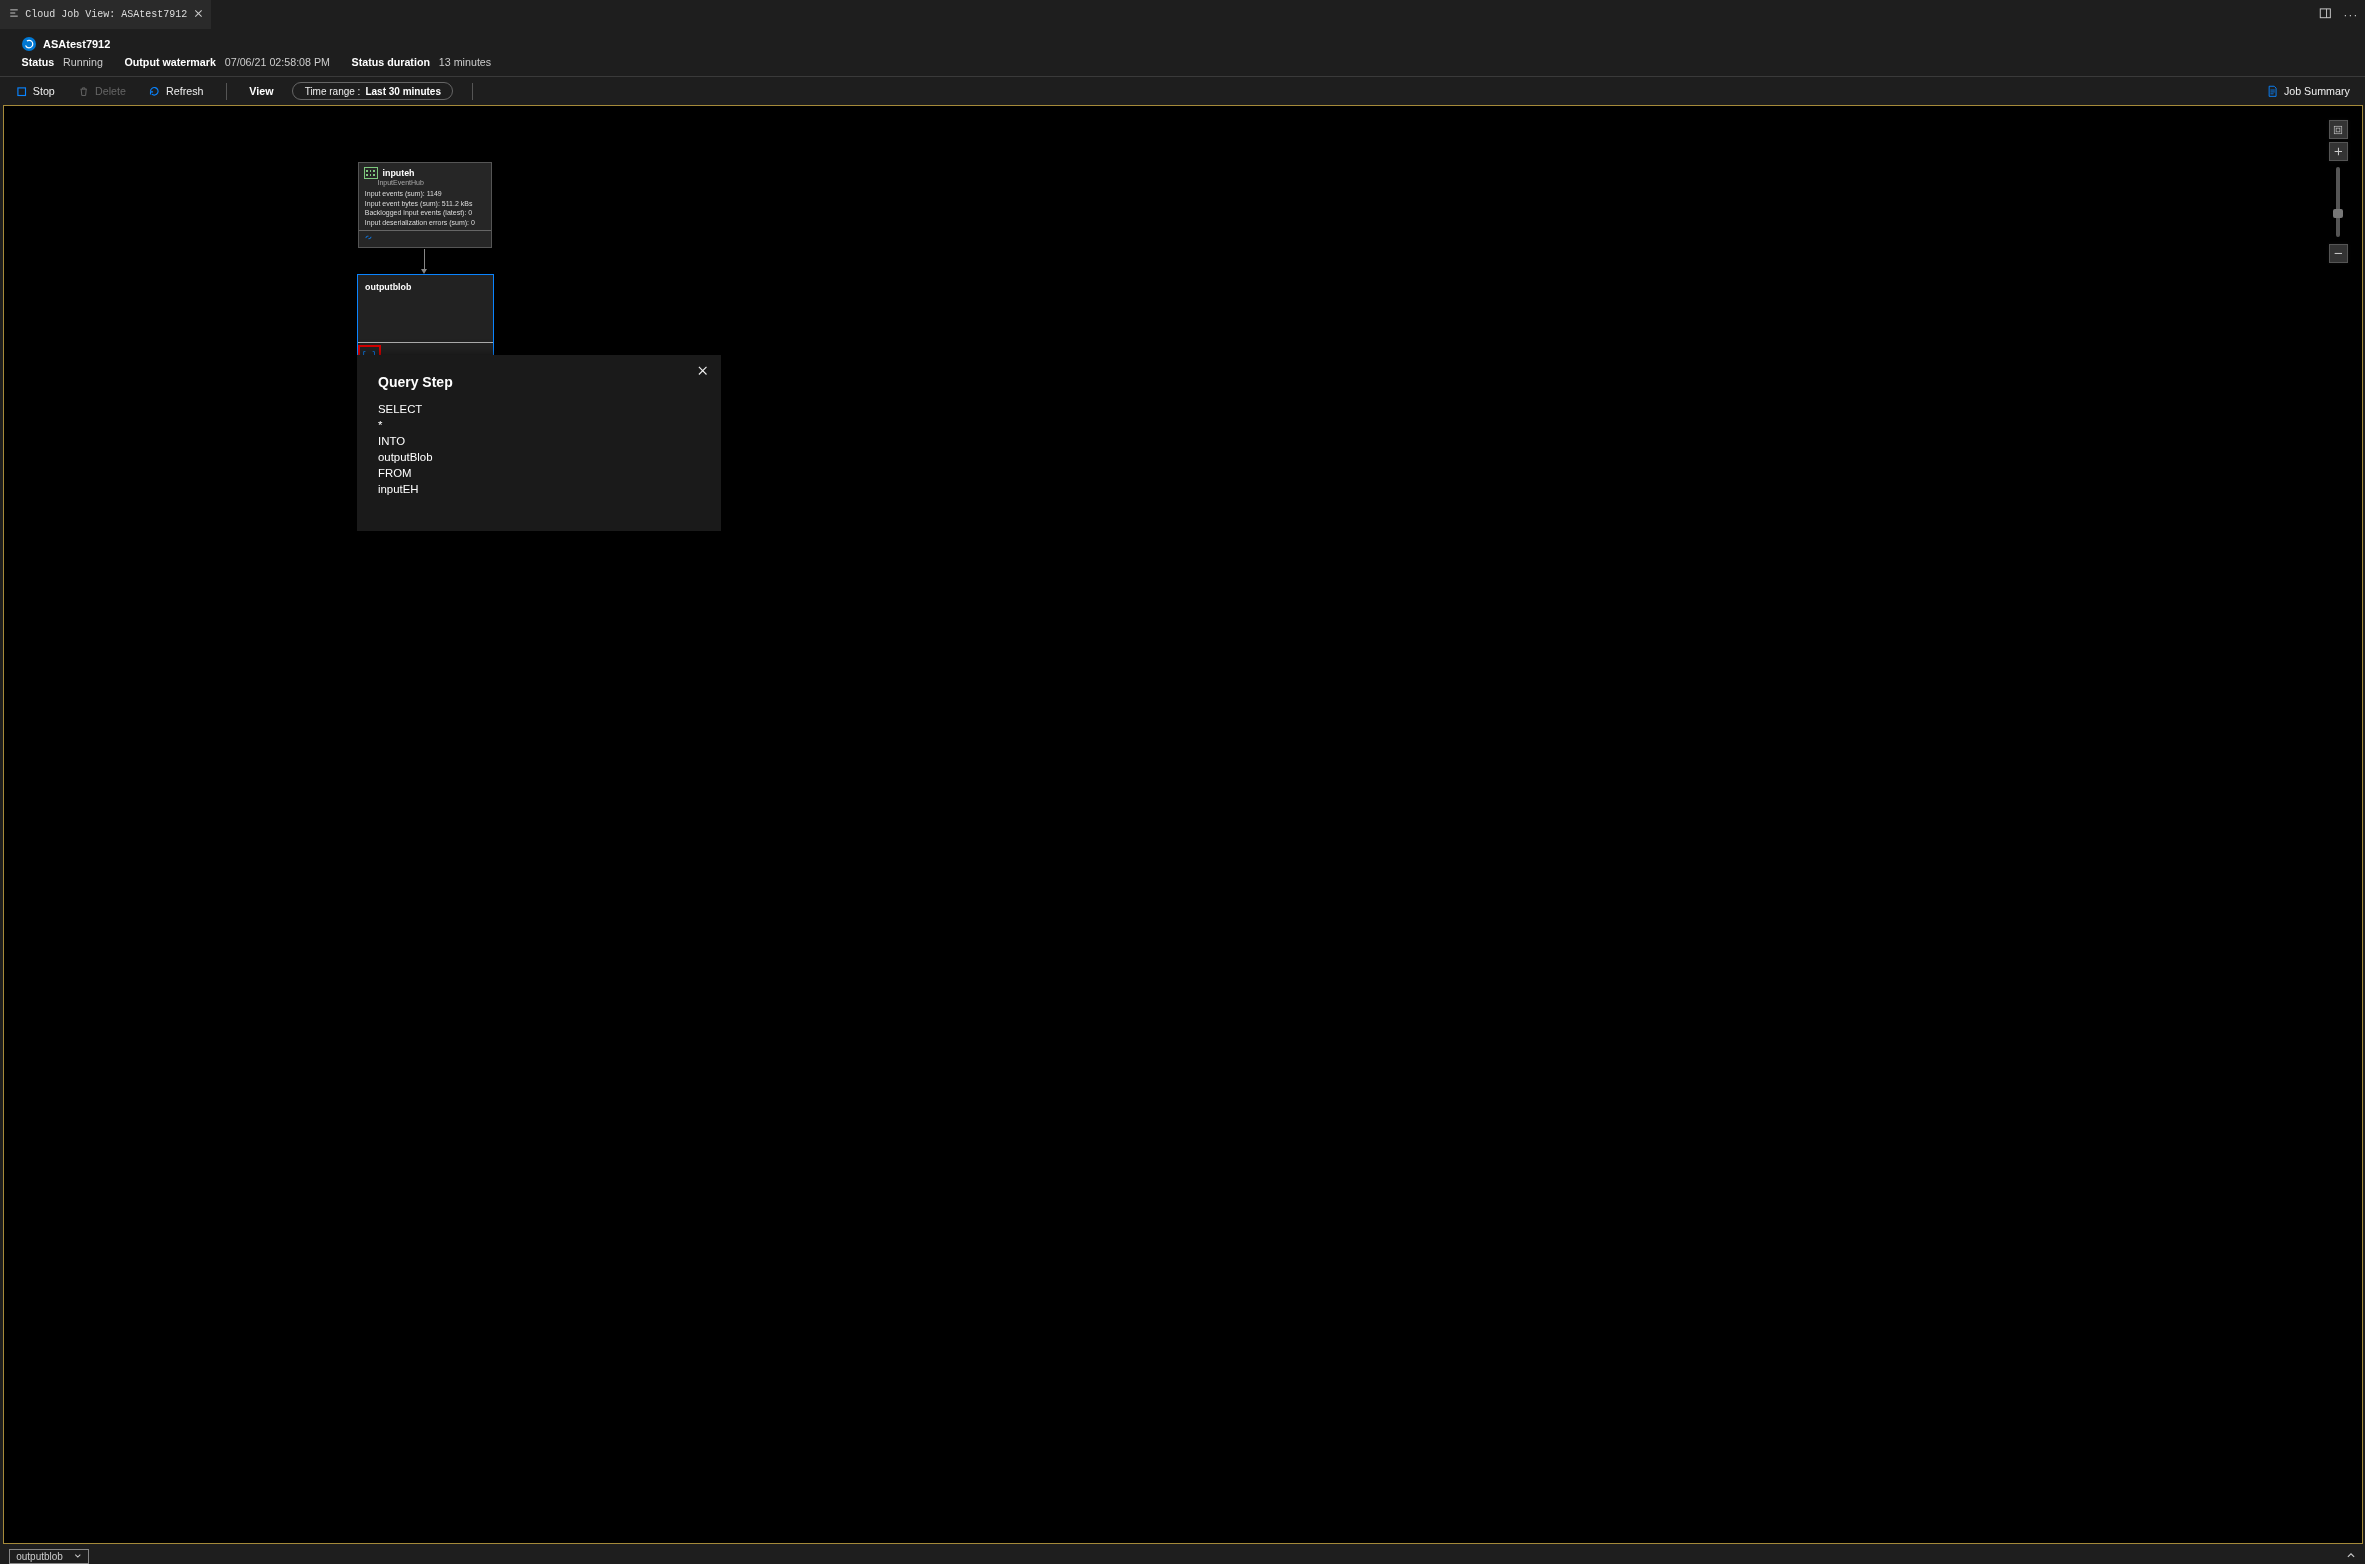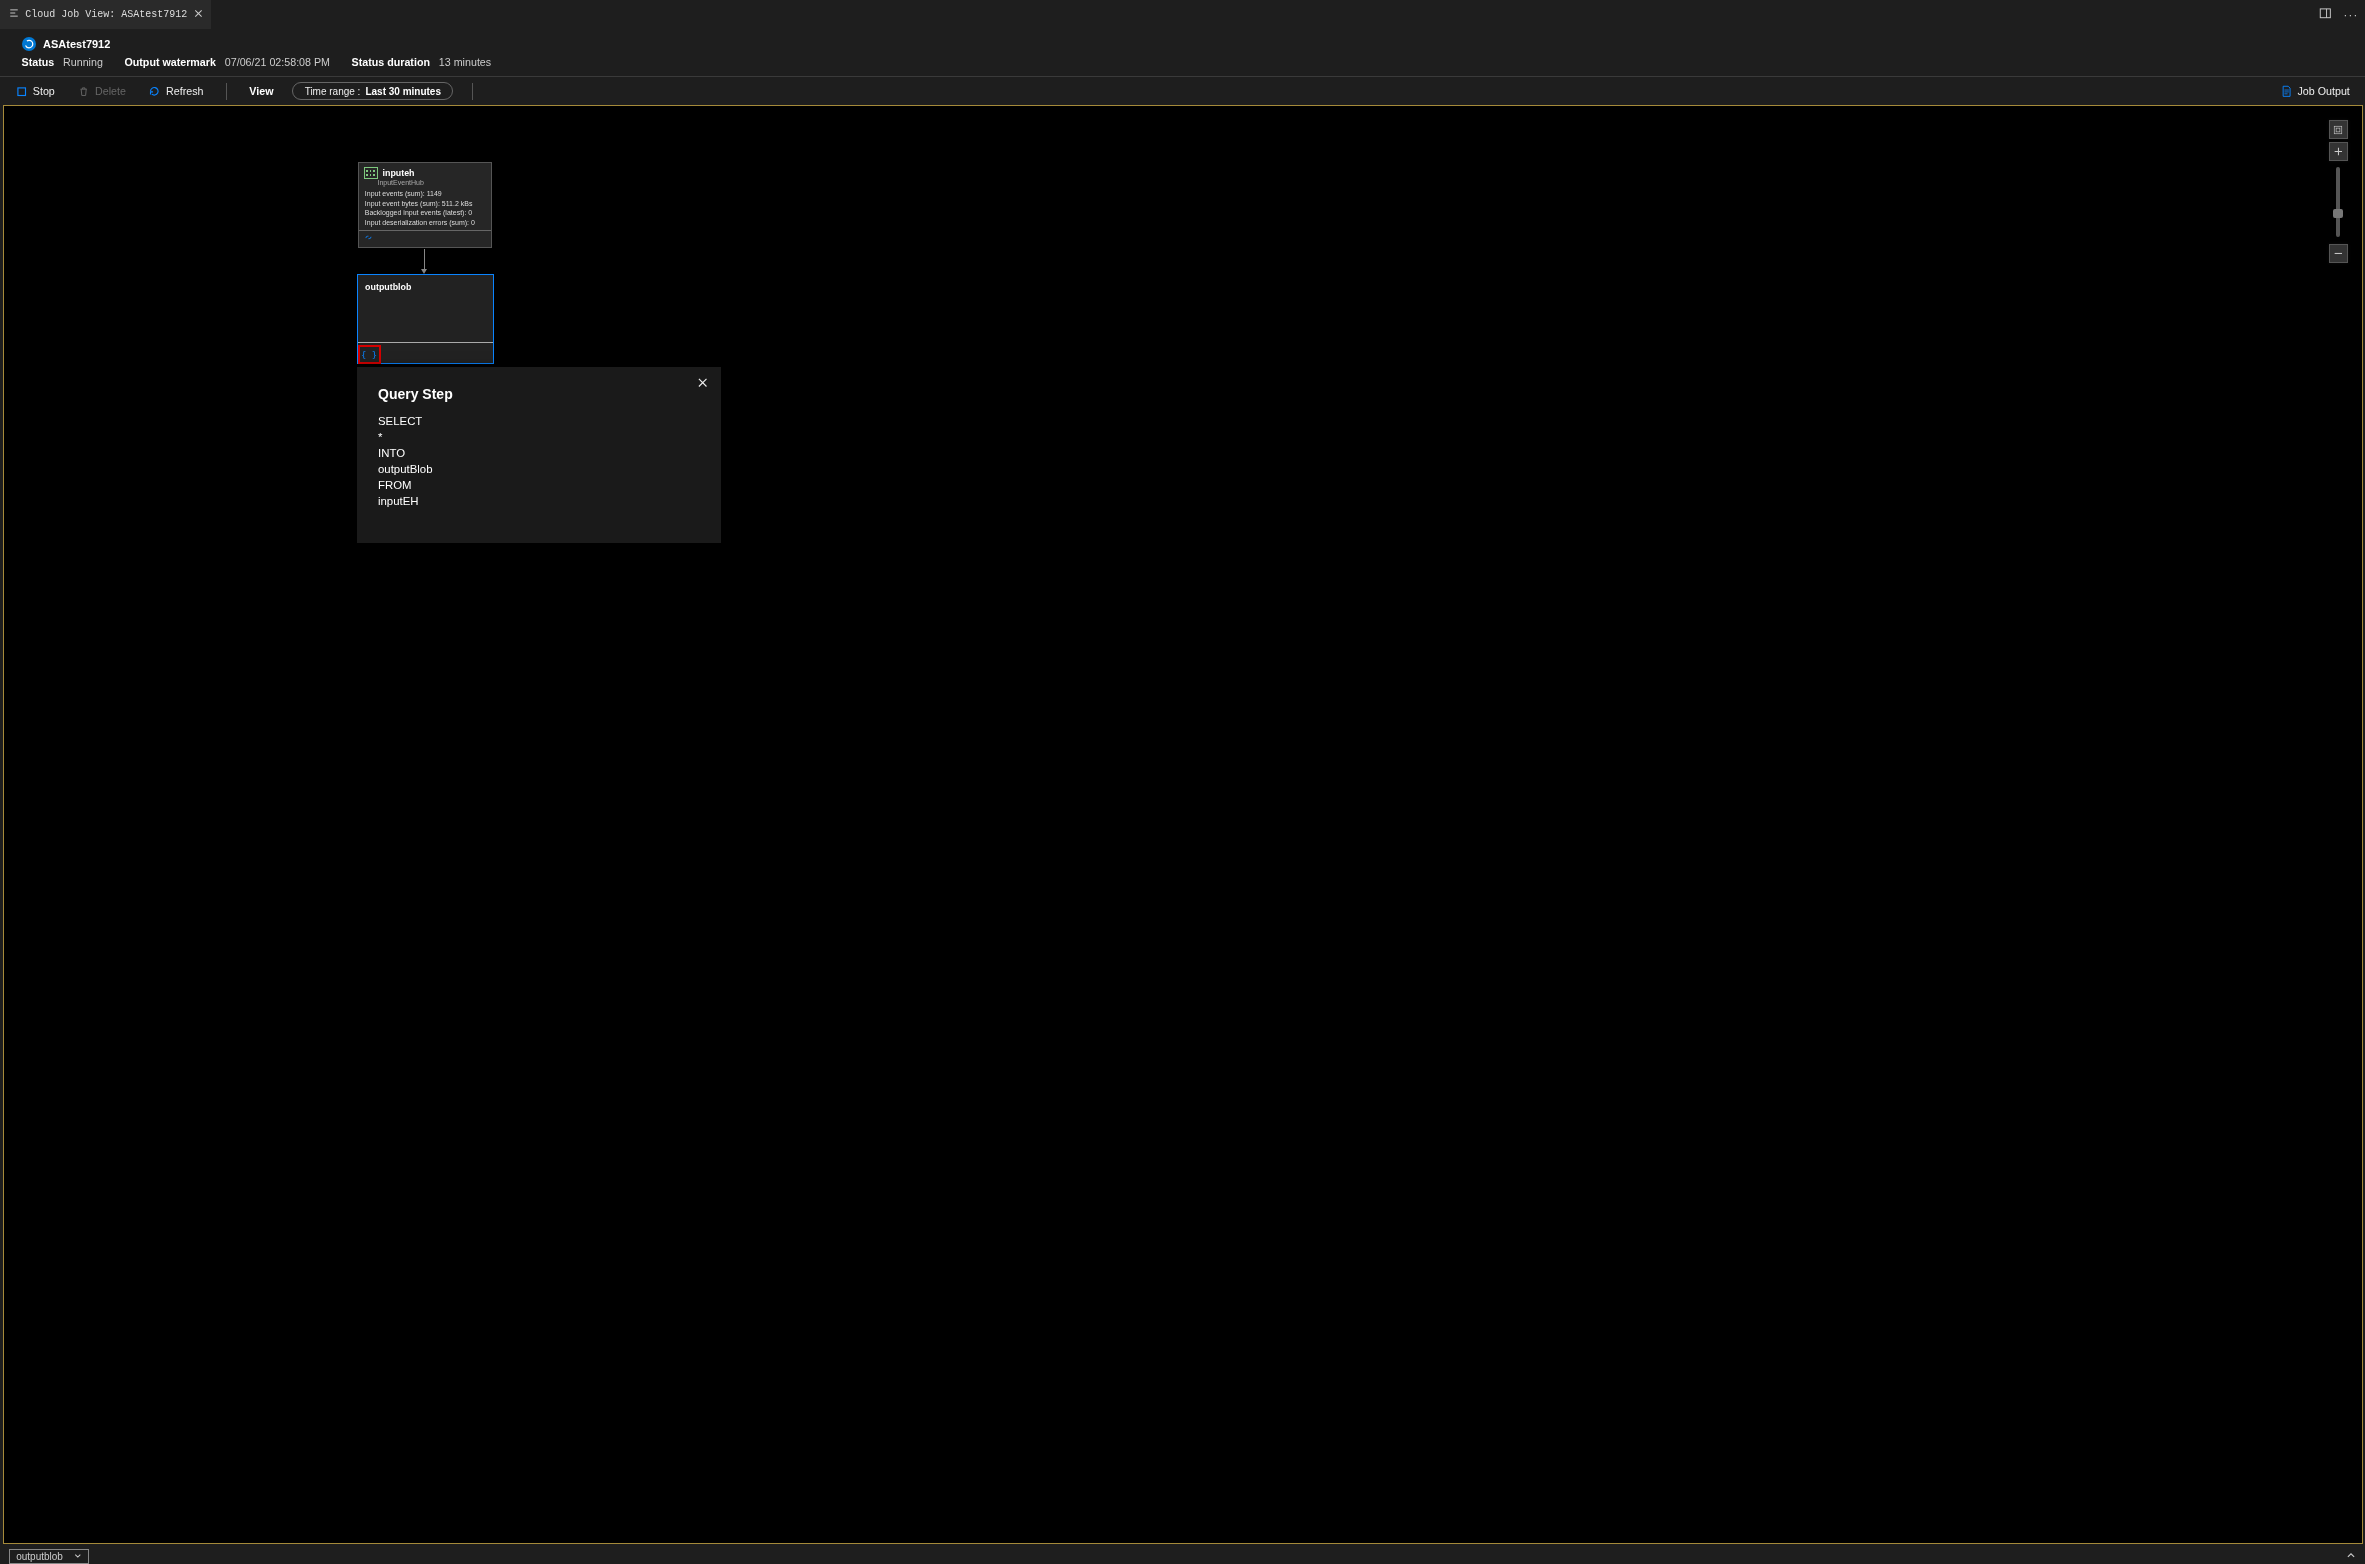--- a/index.html
+++ b/index.html
@@ -168,21 +168,21 @@
       <div class="sep"></div>
     </div>
     <div class="toolbar-right">
       <div class="tbtn">
         <span class="ic summary-ic">
           <svg width="12.6" height="12.6" viewBox="0 0 20 20">
               <path d="M5 2h8l3 3v13H5z" stroke="#0a84ff" stroke-width="1.5" fill="none"></path>
               <path d="M7 8h7M7 11h7M7 14h5" stroke="#0a84ff" stroke-width="1.3"></path>
             </svg>
         </span>
-        <span>Job Output</span>
+        <span>Job Summary</span>
       </div>
     </div>
   </div>
 
   <div class="canvas-wrap">
 
     <div class="zoom-ctrl">
       <div class="zoom-btn">
         <svg width="10" height="10" viewBox="0 0 16 16">
             <rect x="2" y="2" width="12" height="12" stroke="#ccc" fill="none"></rect>
@@ -242,21 +242,21 @@
         <span class="node-title">outputblob</span>
       </div>
       <div style="flex:1;height:44px;"></div>
       <div class="node-footer" style="height:16.4px;"></div>
     </div>
 
     <div class="tiny-btn" style="left:354px; top:239px;">
       <span>{ }</span>
     </div>
 
-    <div class="query-panel" style="left:353px; top:261px; width:364px; height:176px;">
+    <div class="query-panel" style="left:353px; top:249px; width:364px; height:176px;">
       <span class="close">
         <svg width="11.4" height="11.4" viewBox="0 0 18 18">
             <path d="M3 3l12 12M15 3L3 15" stroke="#eee" stroke-width="1.8"></path>
           </svg>
       </span>
       <h3>Query Step</h3>
       <div class="query-text">
         <div>SELECT</div>
         <div>*</div>
         <div>INTO</div>

